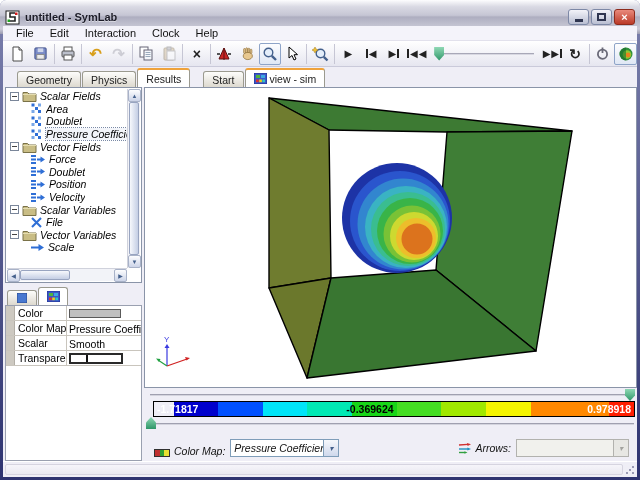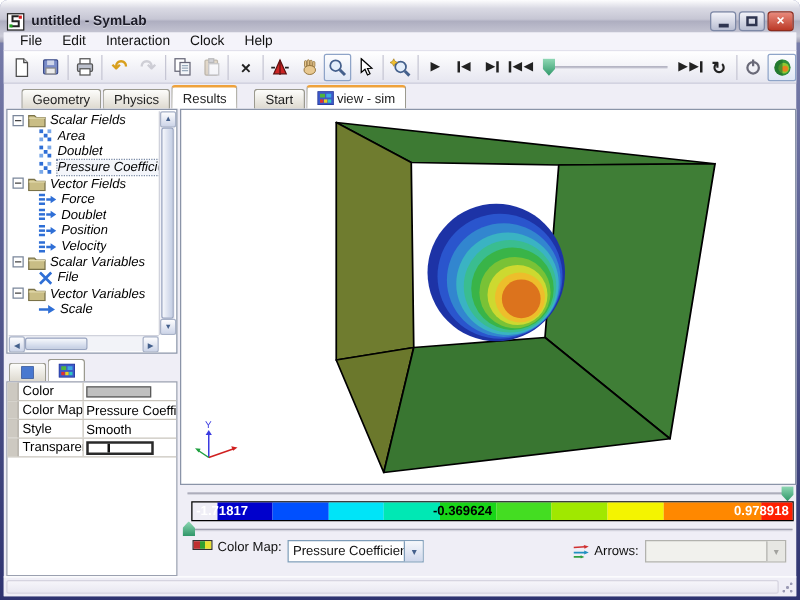--- a/index.html
+++ b/index.html
@@ -101,21 +101,21 @@
   .rhandle{position:absolute;width:10px;height:12px;background:linear-gradient(#8fd8b4,#2e9668);}
   .rslider.top .rhandle{right:2px;top:1px;clip-path:polygon(0 0,100% 0,100% 55%,50% 100%,0 55%);}
   .rslider.bottom .rhandle{left:2px;top:0;clip-path:polygon(50% 0,100% 45%,100% 100%,0 100%,0 45%);}
   .colorbar{height:16px;margin:0 2px 0 9px;border:1px solid #000;display:flex;position:relative;padding-left:20px;}
   .cb-band{height:100%;}
   .cb-label{position:absolute;top:50%;transform:translateY(-50%);font-size:10.5px;font-weight:bold;}
   .cb-label.min{left:3px;color:#fff;}
   .cb-label.mid{left:45%;transform:translate(-50%,-50%);color:#000;}
   .cb-label.max{right:3px;color:#fff;}
   
-  .controls{flex:1;display:flex;align-items:flex-start;padding:2px 8px 4px 10px;font-size:10.5px;color:#111;}
+  .controls{flex:1;display:flex;align-items:flex-end;padding:2px 8px 4px 10px;font-size:10.5px;color:#111;font-style:italic;}
   .cmap-icon{width:16px;height:8px;border:1px solid #303030;display:flex;margin-right:4px;}
   .cmap-icon i{flex:1;}
   .combo{display:inline-flex;height:18px;border:1px solid #7f9db9;background:#fff;margin-left:5px;}
   .combo-text{width:92px;font-size:10.5px;padding:2px 3px;white-space:nowrap;overflow:hidden;}
   .combo-btn{width:15px;background:linear-gradient(#f6f8fc,#cfd8ec);border-left:1px solid #7f9db9;
     display:flex;align-items:center;justify-content:center;font-size:8px;color:#44608c;}
   .combo.disabled{border-color:#b2b2ae;background:#f1f1ed;}
   .combo.disabled .combo-text{width:96px;}
   .combo.disabled .combo-btn{background:#e7e7e3;border-left-color:#b2b2ae;color:#a2a29e;}
   .right-controls{margin-left:auto;display:flex;align-items:center;}
@@ -516,21 +516,21 @@
                   <span class="swatch" id="color-swatch" style="background: rgb(192, 192, 192);"></span>
                 </span>
             </div>
             <div class="prow">
               <span class="pgut"></span>
               <span class="plab">Color Map</span>
               <span class="pval">Pressure Coefficient</span>
             </div>
             <div class="prow">
               <span class="pgut"></span>
-              <span class="plab">Style</span>
+              <span class="plab">Scalar</span>
               <span class="pval">Smooth</span>
             </div>
             <div class="prow">
               <span class="pgut"></span>
               <span class="plab">Transparent</span>
               <span class="pval">
                   <span class="tslider-box">
                     <span class="tslider-tick" id="transparent-tick" style="left: 30%;"></span>
                   </span>
                 </span>

